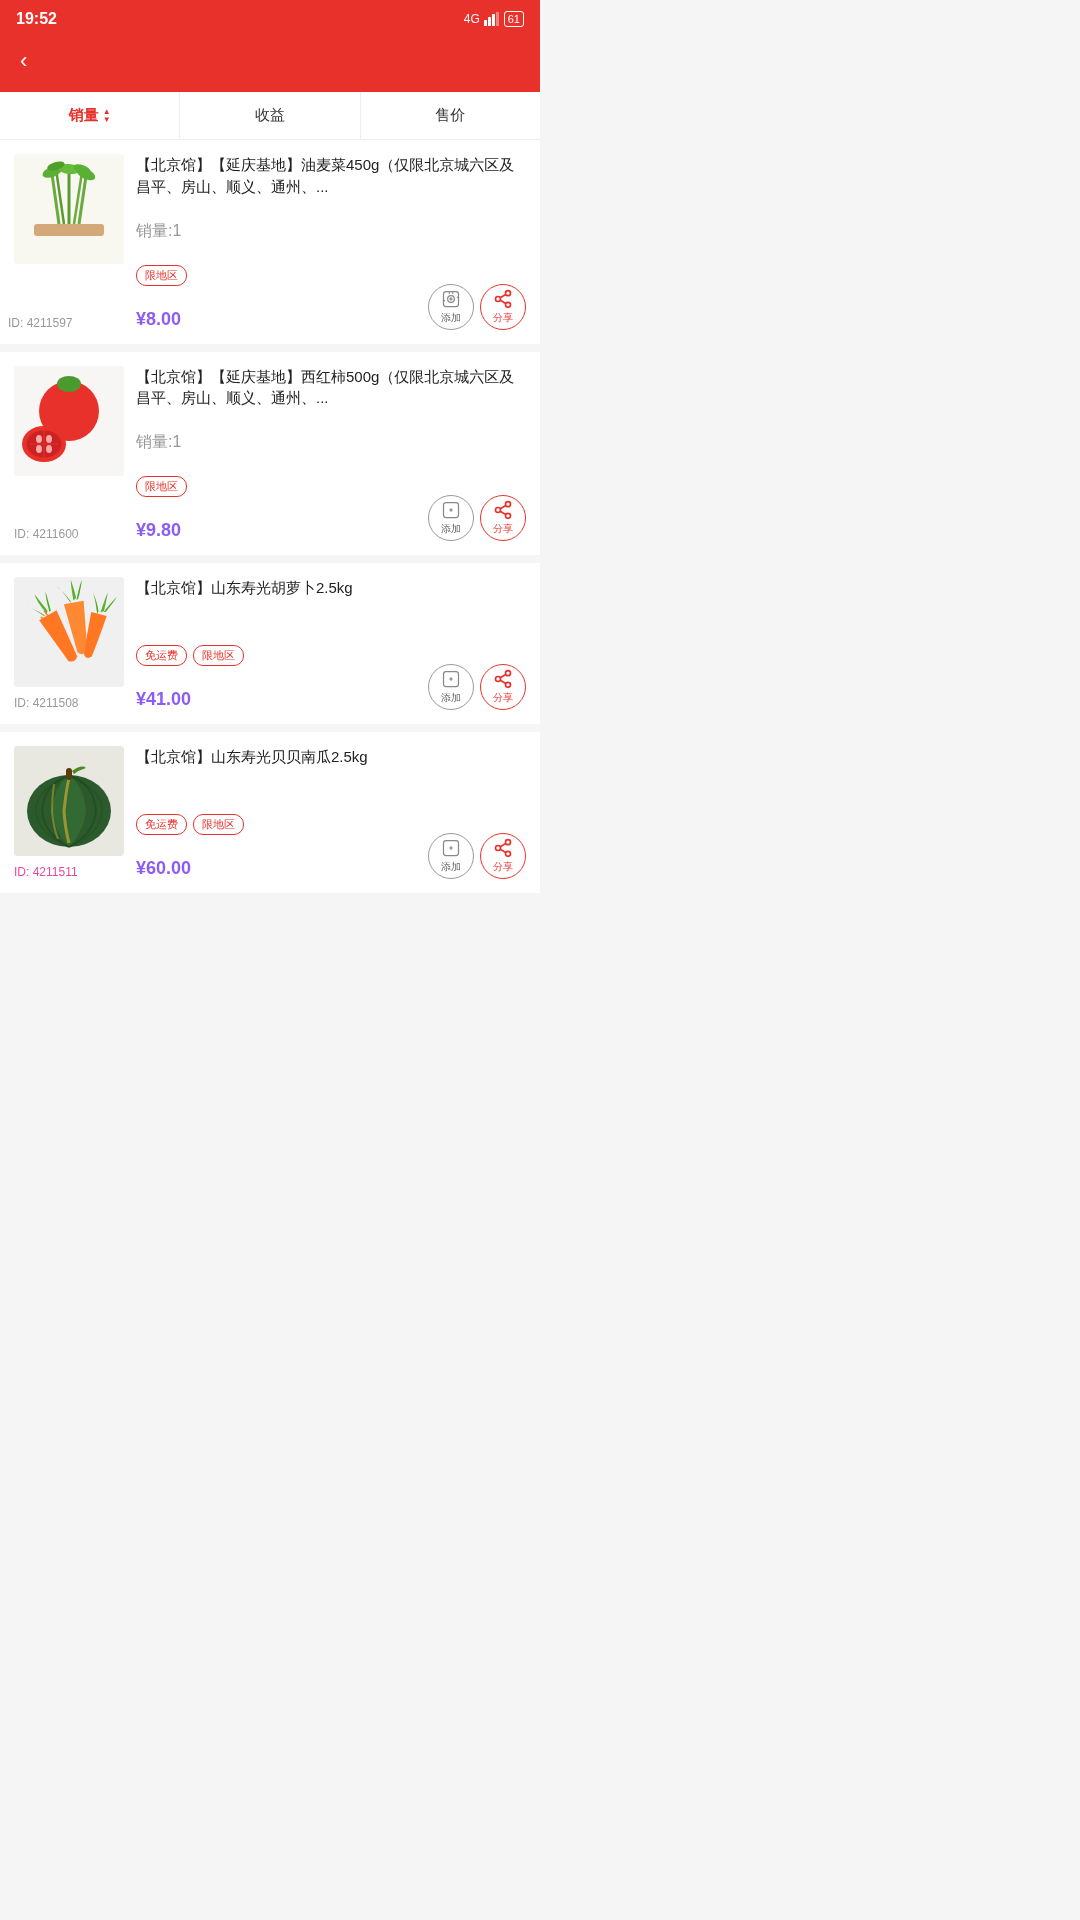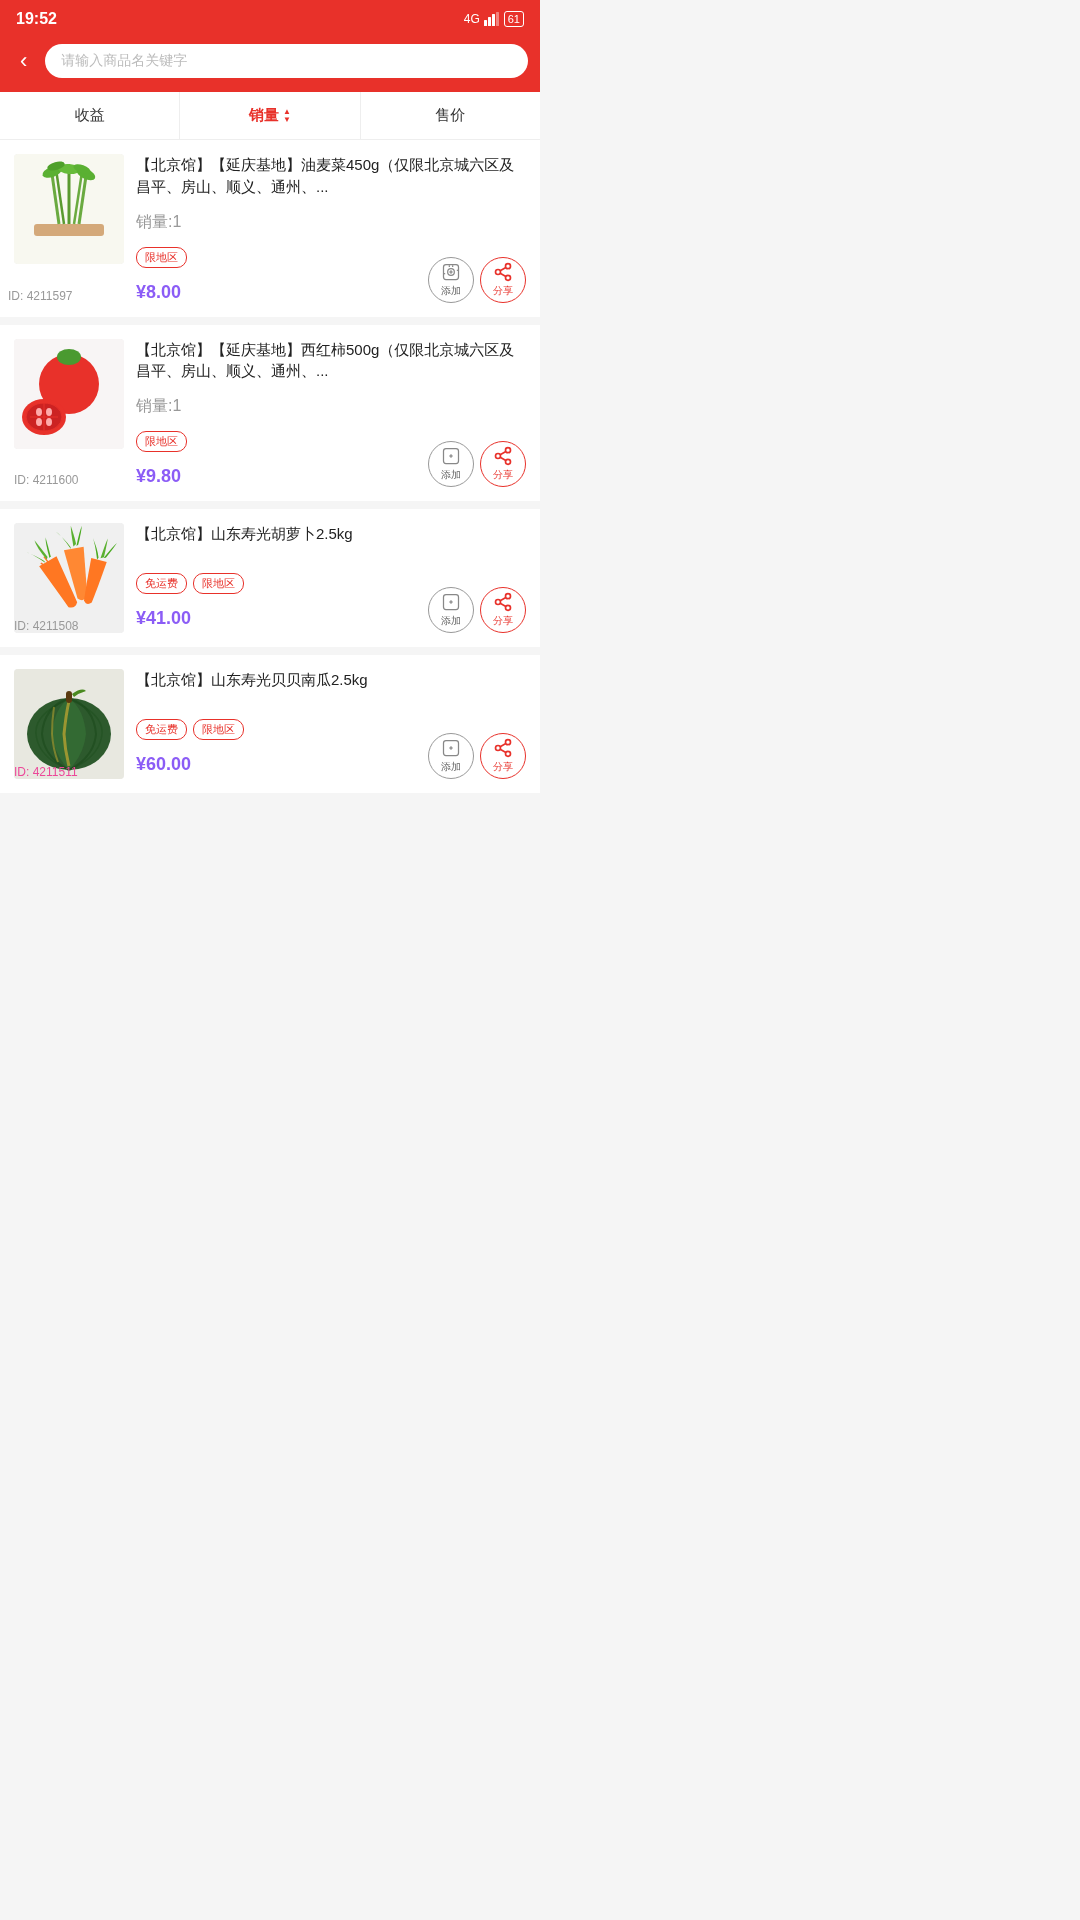--- a/index.html
+++ b/index.html
@@ -122,21 +122,21 @@
       justify-content: center;
     }
     .product-image svg {
       width: 100%;
       height: 100%;
     }
     .product-info {
       flex: 1;
       display: flex;
       flex-direction: column;
-      gap: 14px;
+      gap: 23px;
     }
     .product-title {
       font-size: 15px;
       color: #222;
       line-height: 1.45;
       font-weight: 500;
     }
     .product-sales {
       font-size: 16px;
       color: #999;
@@ -217,35 +217,32 @@
       <rect x="12" y="0" width="3" height="14" rx="0.5" opacity="0.4"></rect>
     </svg>
     <div class="battery-box">
       <span>61</span>
     </div>
   </div>
 </div>
 
 <div class="header">
   <div class="back-btn">‹</div>
-  <div class="search-bar">
-    <span style="color:#bbb; font-size:14px;">请输入商品名关键字</span>
-  </div>
 </div>
 
 <div class="sort-bar">
-  <div class="sort-item">
-    <span>收益</span>
-  </div>
   <div class="sort-item active">
     <span>销量</span>
     <div class="sort-arrows">
       <span>▲</span>
       <span>▼</span>
     </div>
+  </div>
+  <div class="sort-item">
+    <span>收益</span>
   </div>
   <div class="sort-item">
     <span>售价</span>
   </div>
 </div>
 
 <div class="product-list">
 
   <div class="product-item">
     <div class="product-image">

